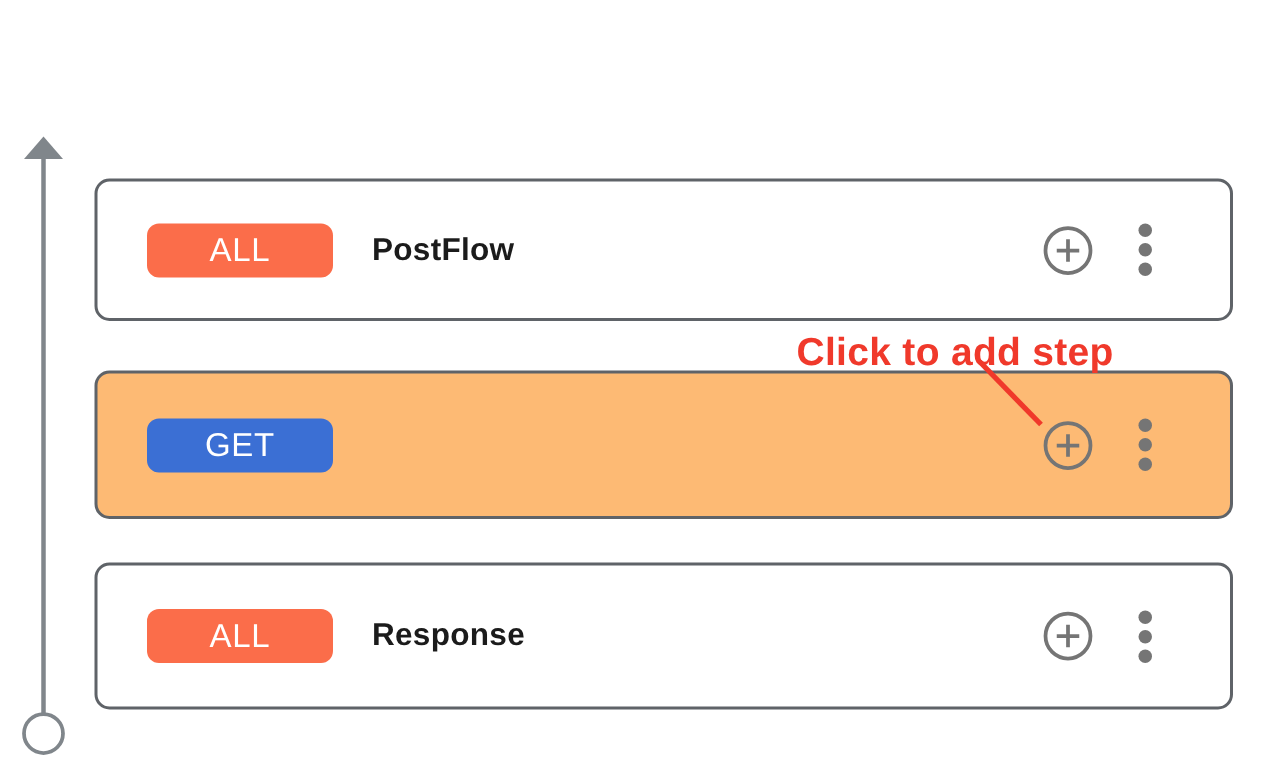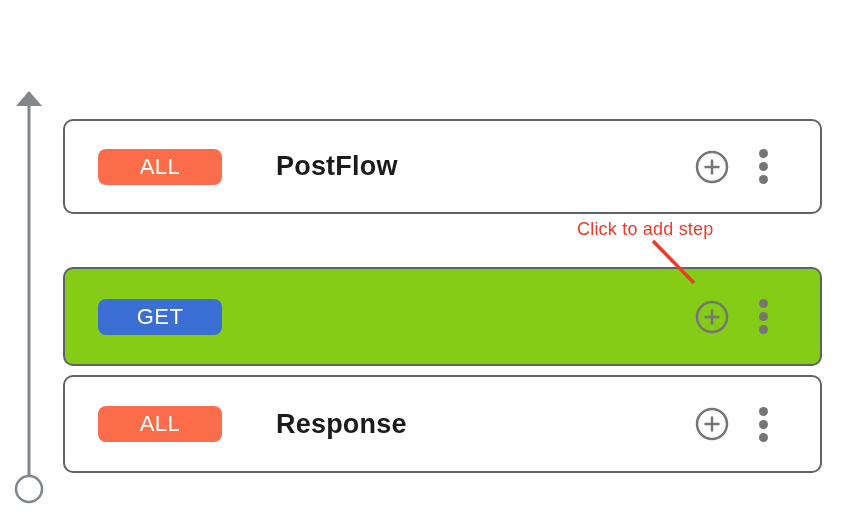--- a/index.html
+++ b/index.html
@@ -30,43 +30,42 @@
     position: absolute;
     left: 63px;
     width: 759px;
     background: #ffffff;
     border: 2px solid #5f6368;
     border-radius: 10px;
     display: flex;
     align-items: center;
     padding-left: 33px;
     padding-right: 52px;
-    gap: 28px;
   }
-  .flow-card.selected { background: #84cc16; margin-top: 20px; }
+  .flow-card.selected { background: #fdba74; }
   .card-postflow { top: 119px; height: 95px; }
   .card-viewxml  { top: 247px; height: 99px; }
   .card-preflow  { top: 375px; height: 98px; }
 
   .method-badge {
     width: 124px; height: 36px;
     border-radius: 8px;
     display: flex; align-items: center; justify-content: center;
     color: #ffffff;
     font-size: 22px;
     font-weight: 400;
     letter-spacing: 0.5px;
     flex: 0 0 auto;
   }
   .method-all { background: #fb6d4a; }
   .method-get { background: #3b6fd4; }
 
   .flow-name {
     margin-left: 26px;
-    font-size: 27px;
+    font-size: 21px;
     font-weight: 700;
     color: #1b1b1b;
     letter-spacing: 0.2px;
     white-space: nowrap;
   }
 
   .card-actions {
     margin-left: auto;
     display: flex;
     align-items: center;
@@ -93,27 +92,26 @@
   .kebab-dot {
     width: 9px; height: 9px;
     border-radius: 50%;
     background: #757575;
   }
 
   
   .annotation-label {
     position: absolute;
     left: 531px; top: 219px;
-    font-size: 18px;
-    font-weight: 400;
+    font-size: 26px;
+    font-weight: 700;
     color: #f0392b;
     letter-spacing: 0.2px;
     white-space: nowrap;
     z-index: 5;
-    margin-left: 46px;
   }
   .annotation-line-svg {
     position: absolute;
     left: 645px; top: 235px;
     z-index: 4;
     pointer-events: none;
   }
 </style>
 </head>
 <body>

